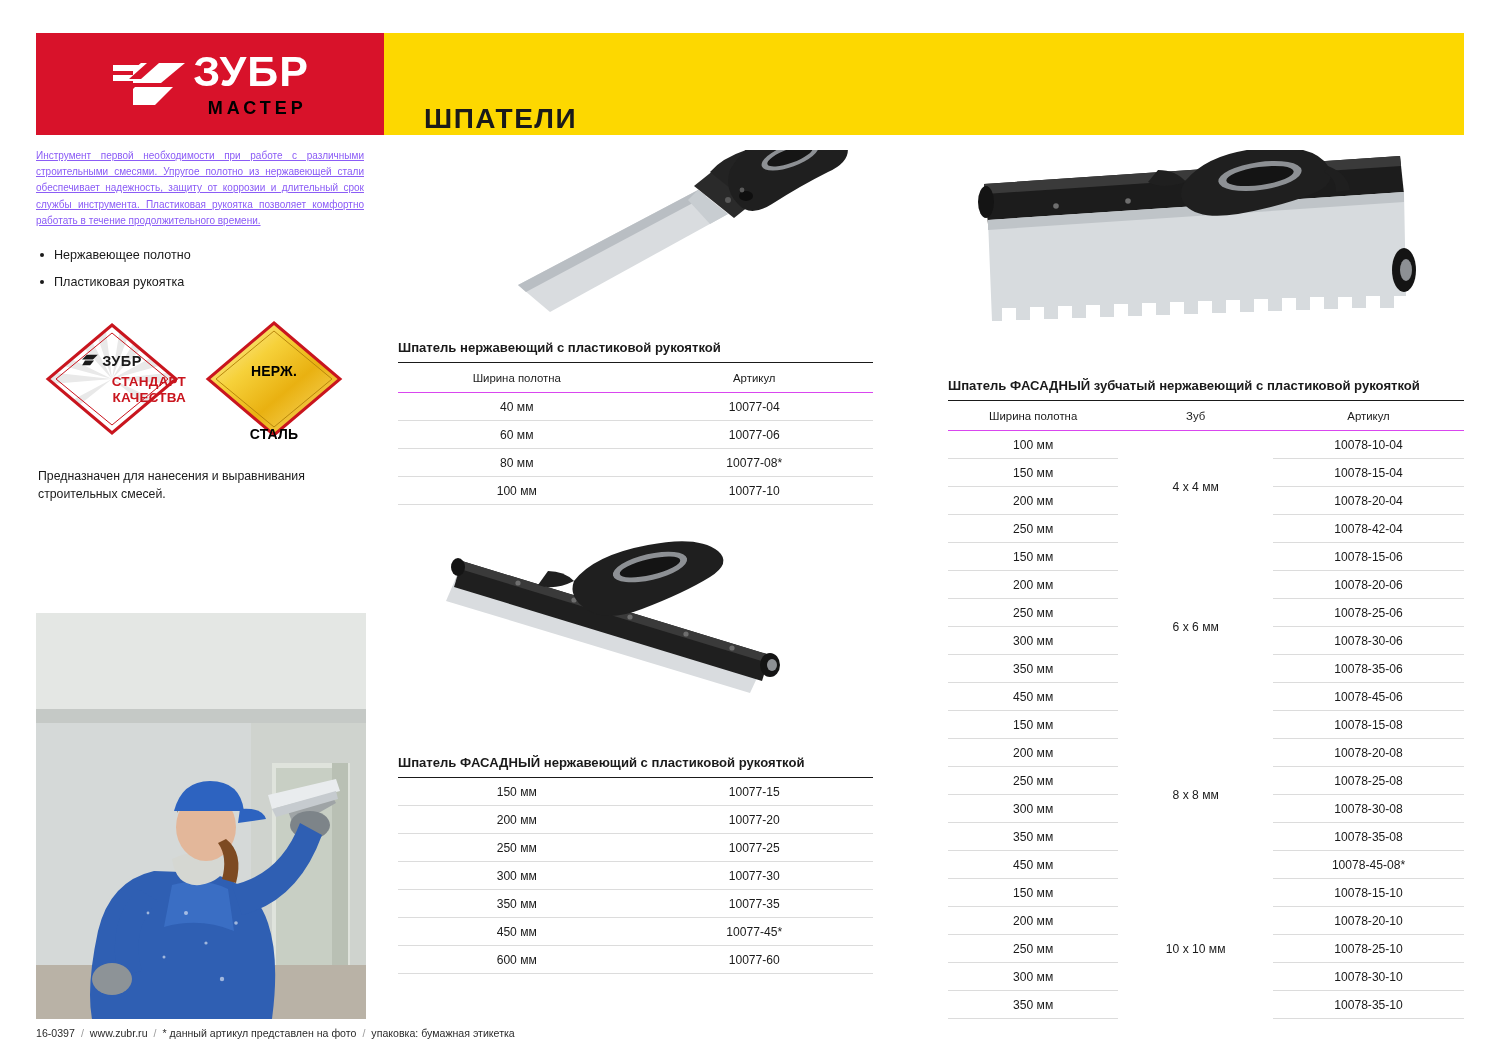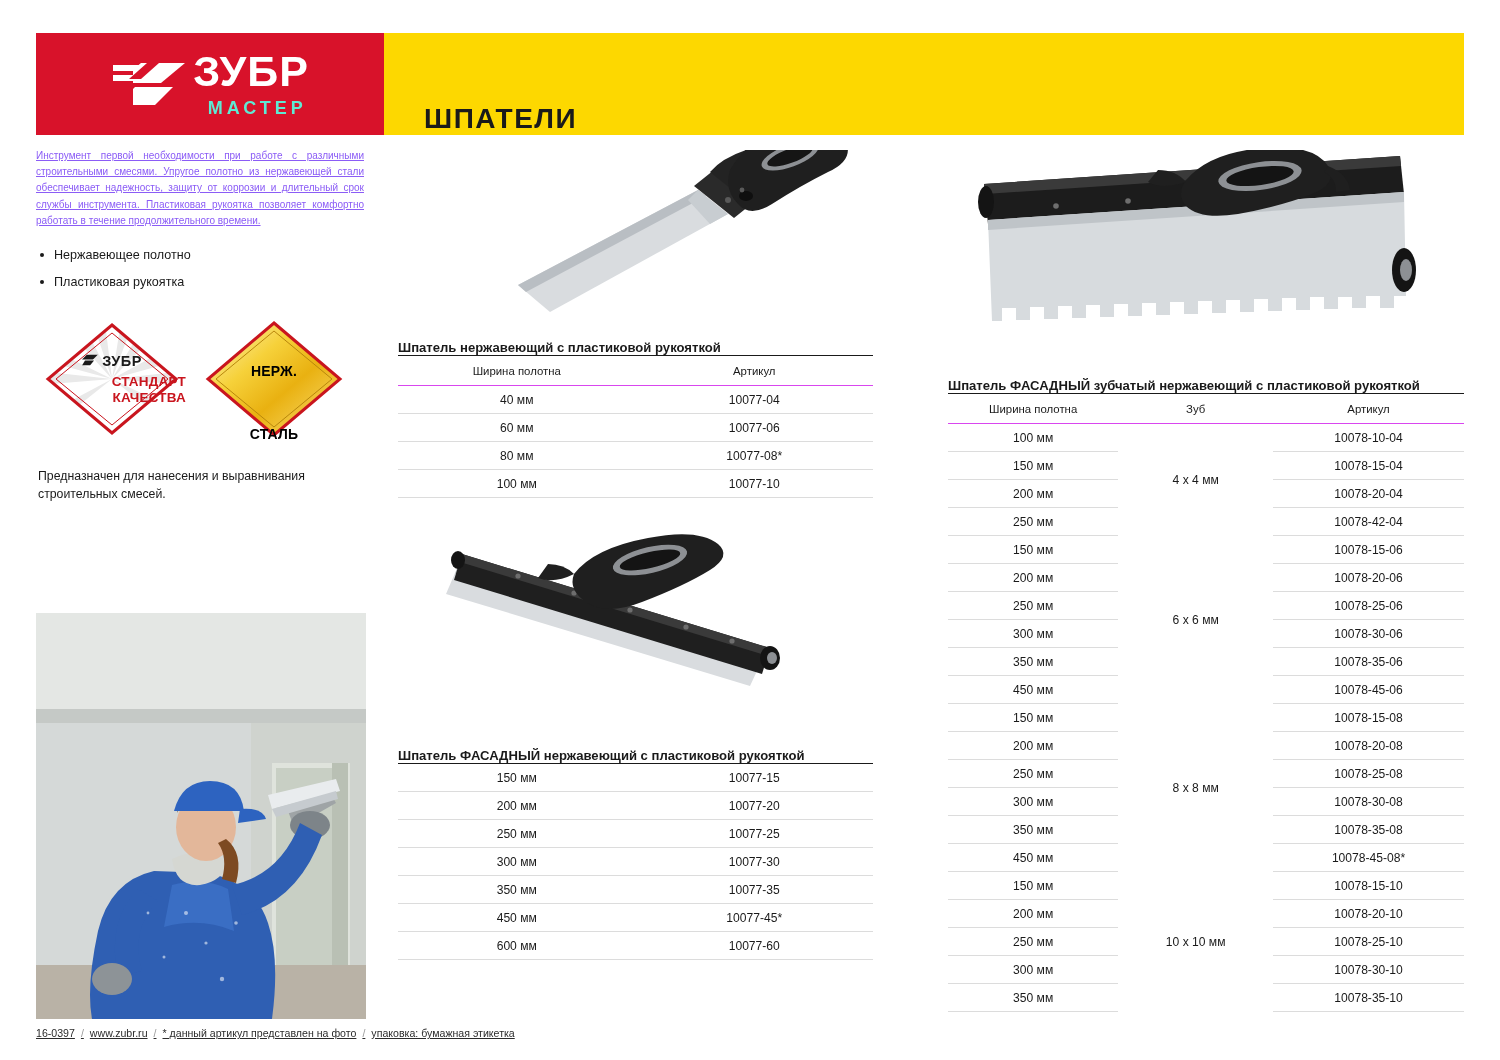--- a/index.html
+++ b/index.html
@@ -43,21 +43,21 @@
     display: flex; flex-direction: column; align-items: flex-end;
   }
   .logo-text {
     color: #ffffff;
     font-size: 43px;
     font-weight: bold;
     letter-spacing: 1px;
     line-height: 1;
   }
   .logo-sub {
-    color: #5eead4;
+    color: #000000;
     font-size: 18px;
     font-weight: bold;
     letter-spacing: 4px;
     margin-top: 5px;
     margin-right: 2px;
   }
   .title-box {
     flex: 1 1 auto;
     background: #fdd800;
     display: flex;
@@ -158,39 +158,39 @@
   
   .footer {
     position: absolute;
     left: 36px; bottom: 21px;
     width: 1100px;
     font-size: 10.6px;
     color: #2b2b2b;
     display: flex;
     align-items: center;
     gap: 6px;
-    text-decoration: underline;
   }
   .footer .sep { color: #9a9a9a; }
 
   
   .mid-col {
     position: absolute;
     left: 398px; top: 150px;
     width: 475px;
   }
   .right-col {
     position: absolute;
     left: 948px; top: 150px;
     width: 516px;
   }
 
   .sec-title {
     font-size: 13.1px;
     font-weight: bold;
+    padding-bottom: 7px;
     border-bottom: 1.6px solid #1a1a1a;
     letter-spacing: 0;
   }
 
   table.spec {
     width: 100%;
     border-collapse: collapse;
     font-size: 12.2px;
   }
   table.spec th {

